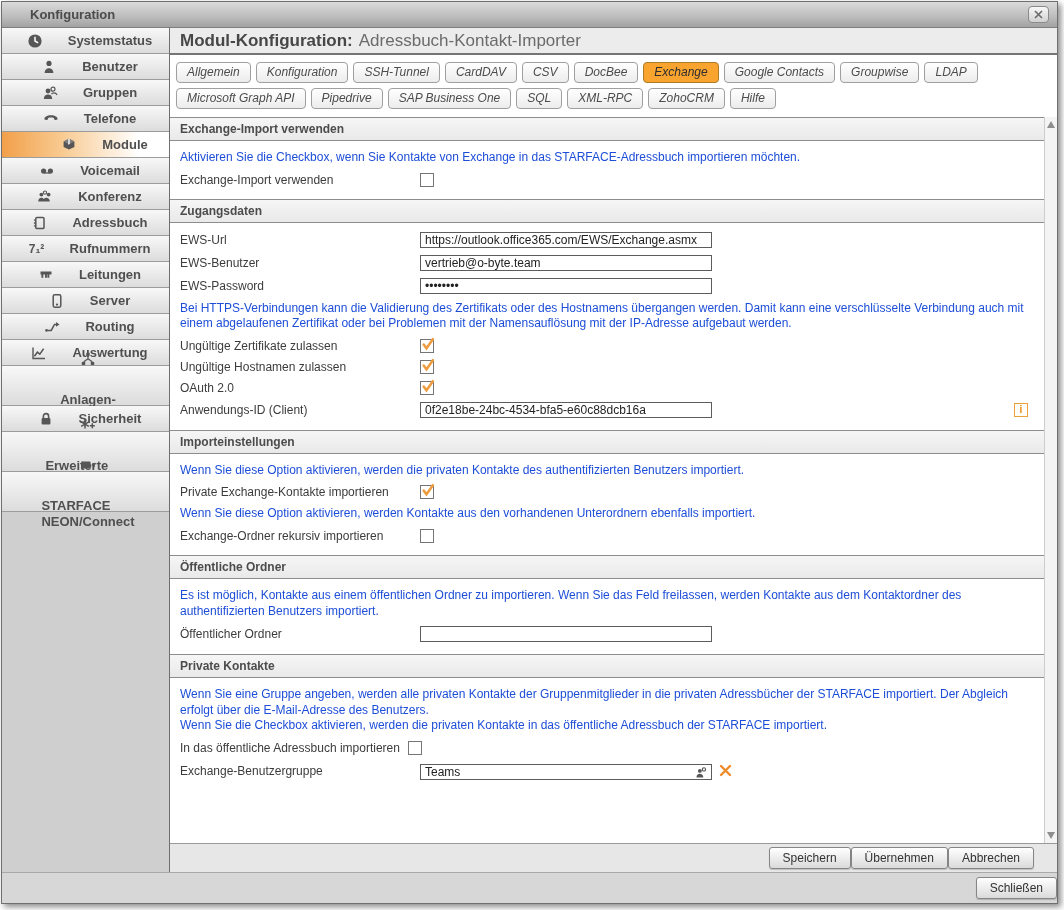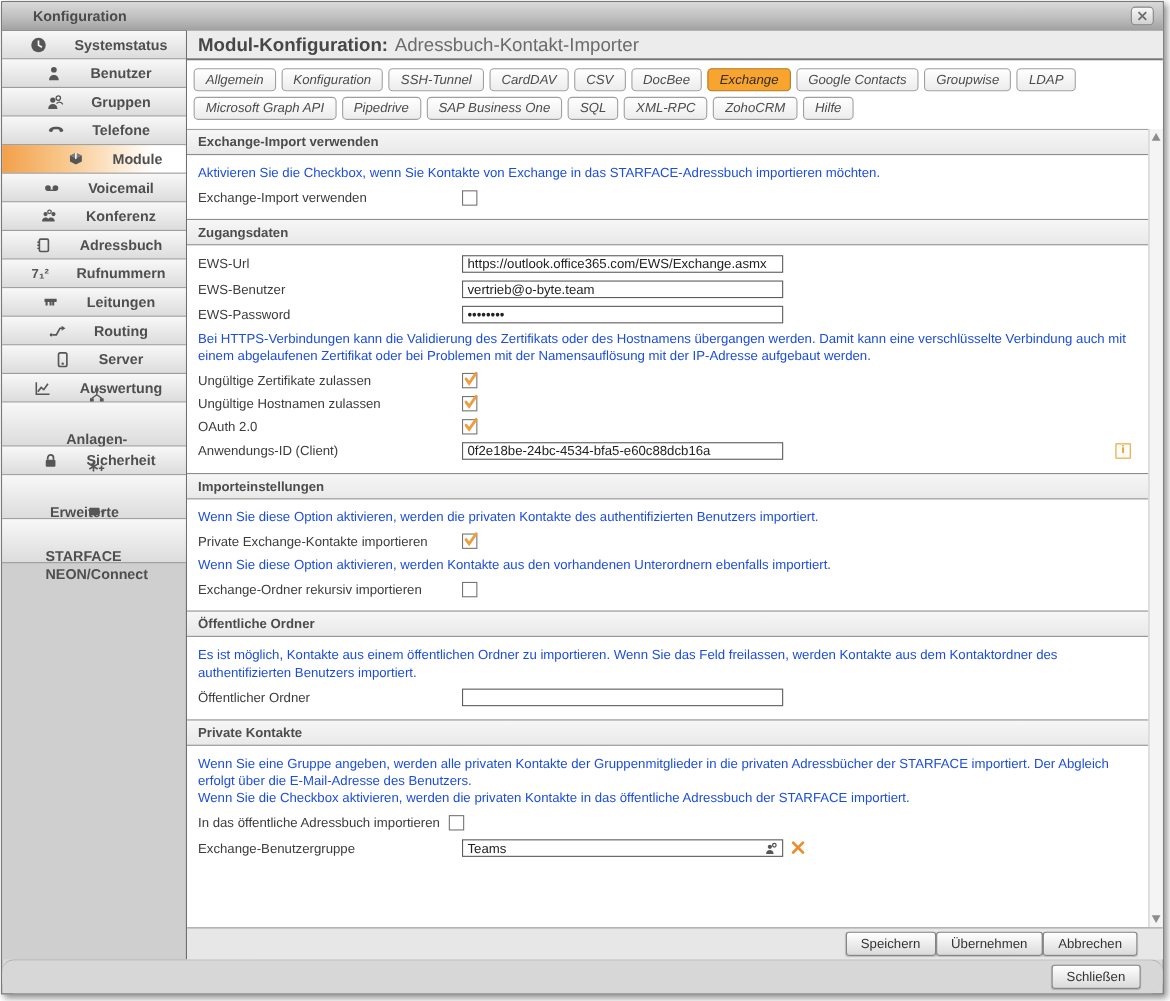--- a/index.html
+++ b/index.html
@@ -70,21 +70,21 @@
   .group-pick{position:absolute;right:4px;top:3px;cursor:pointer;color:#565656;}
   .clear-x{margin-left:7px;cursor:pointer;display:flex;align-items:center;}
 
   .actionbar{height:29px;flex:0 0 29px;background:#e7e7e7;border-top:1px solid #9a9a9a;
              display:flex;align-items:center;justify-content:flex-end;padding-right:23px;}
   .btn{background:linear-gradient(#ffffff,#dadada);border:1px solid #868686;border-radius:3px;
        padding:3px 13px;font-size:12px;color:#333;cursor:pointer;box-shadow:0 1px 1px rgba(0,0,0,.18);
        font-family:"Liberation Sans",sans-serif;}
 
   .win-footer{height:31px;flex:0 0 31px;background:#d7d7d7;border-top:1px solid #a9a9a9;
-              display:flex;align-items:center;justify-content:flex-end;padding-right:20px;border-radius:11px;}
+              display:flex;align-items:center;justify-content:flex-end;}
 </style>
 </head>
 <body>
 
 <div class="window">
 
   <div class="titlebar">
     <span class="title-text">Konfiguration</span>
     <span class="win-close">
       <svg width="9" height="9" viewBox="0 0 9 9">
@@ -181,35 +181,35 @@
         <span class="icon">
             <svg width="16" height="16" viewBox="0 0 16 16" fill="#565656">
               <path d="M2.5 4.5h11v3.1h-2.2v3.1H9.4V7.6H8.9v3.1H7V7.6H5.3v3.1H3.4V7.6H2.5z"></path>
             </svg>
           </span>
         <span class="side-label">Leitungen</span>
       </div>
       <div class="side-item">
         <span class="icon">
             <svg width="16" height="16" viewBox="0 0 16 16">
+              <rect x="4.2" y="1.8" width="7.6" height="12.4" rx="1.6" fill="none" stroke="#565656" stroke-width="1.5"></rect>
+              <circle cx="8" cy="11.6" r="1.1" fill="#565656"></circle>
+            </svg>
+          </span>
+        <span class="side-label">Server</span>
+      </div>
+      <div class="side-item">
+        <span class="icon">
+            <svg width="16" height="16" viewBox="0 0 16 16">
               <circle cx="2.6" cy="11.4" r="1.4" fill="#565656"></circle>
               <path d="M4 11.4h3.2l3.3-6h2.2" fill="none" stroke="#565656" stroke-width="1.5"></path>
               <path d="M12 3.1l3.5 2.3L12 7.7z" fill="#565656"></path>
             </svg>
           </span>
         <span class="side-label">Routing</span>
-      </div>
-      <div class="side-item">
-        <span class="icon">
-            <svg width="16" height="16" viewBox="0 0 16 16">
-              <rect x="4.2" y="1.8" width="7.6" height="12.4" rx="1.6" fill="none" stroke="#565656" stroke-width="1.5"></rect>
-              <circle cx="8" cy="11.6" r="1.1" fill="#565656"></circle>
-            </svg>
-          </span>
-        <span class="side-label">Server</span>
       </div>
       <div class="side-item">
         <span class="icon">
             <svg width="16" height="16" viewBox="0 0 16 16">
               <path d="M2 2.5v11h12" fill="none" stroke="#565656" stroke-width="1.4"></path>
               <path d="M3.4 11.2l3-4 2.4 2 3.8-5.4" fill="none" stroke="#565656" stroke-width="1.5"></path>
             </svg>
           </span>
         <span class="side-label">Auswertung</span>
       </div>

